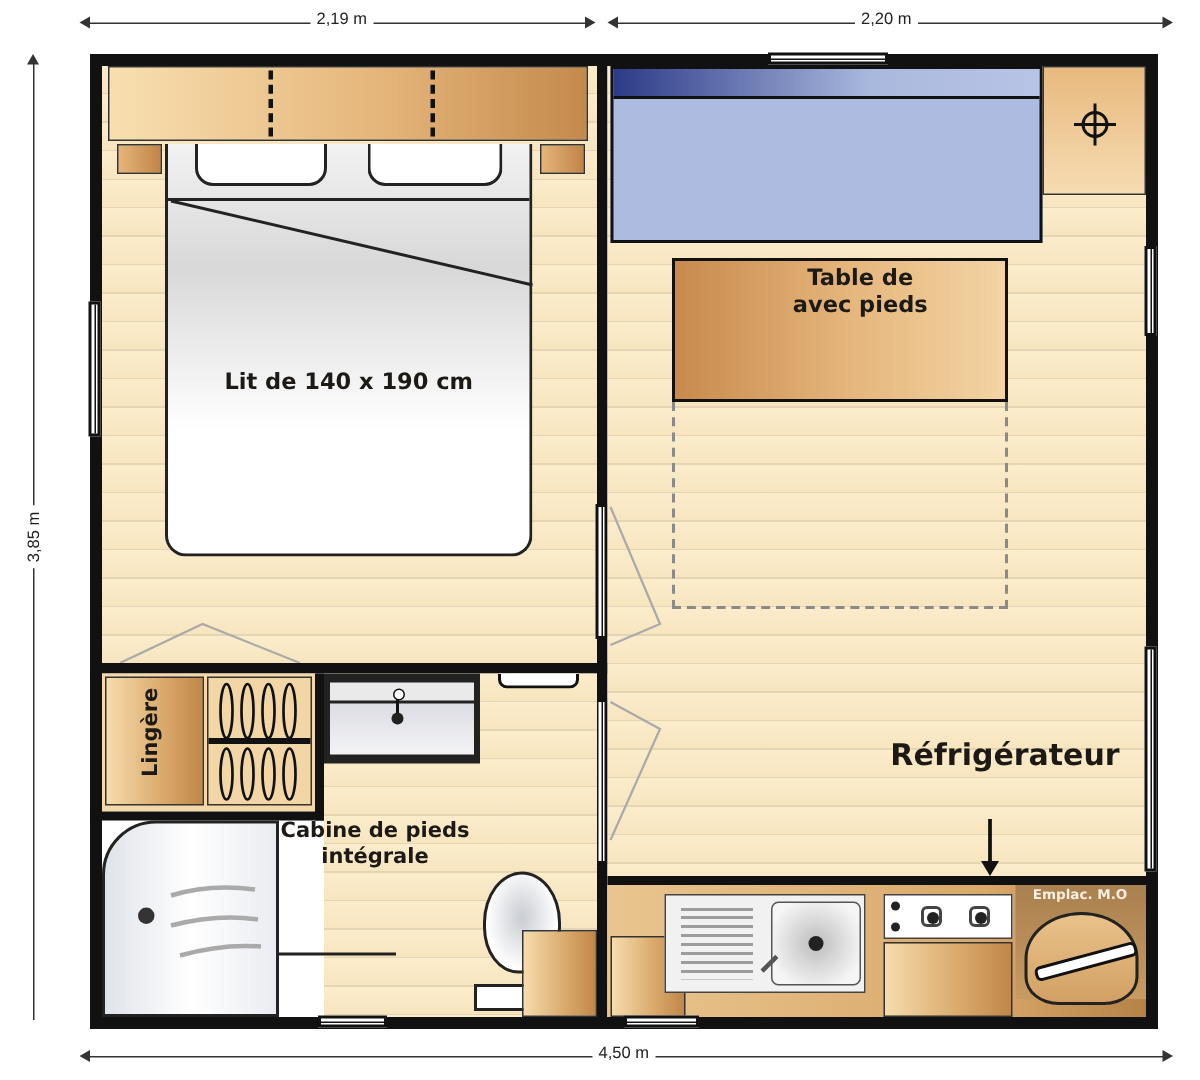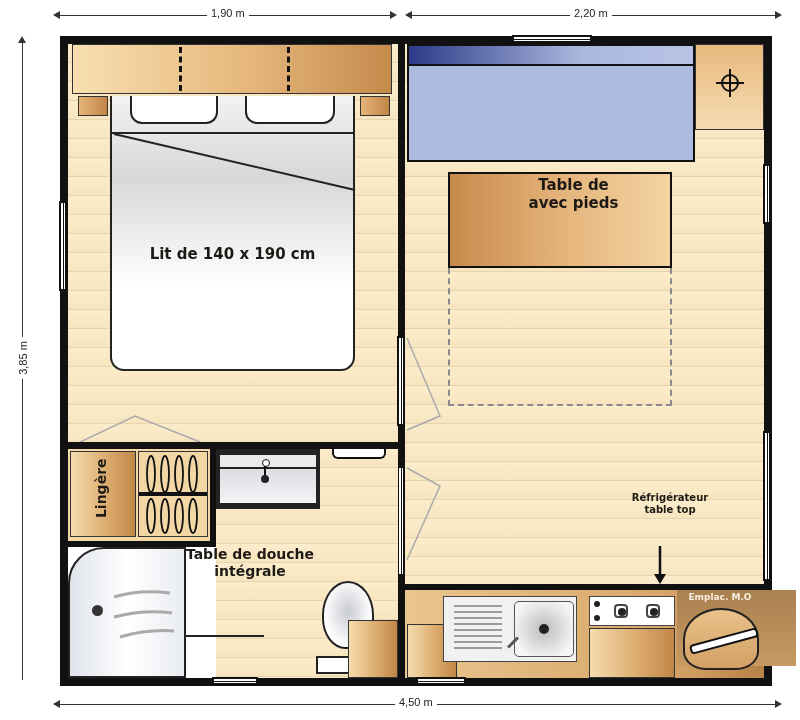--- a/index.html
+++ b/index.html
@@ -19,21 +19,21 @@
   .window-v::after{content:"";position:absolute;top:0;bottom:0;left:2px;width:1px;background:#111;}
   .wood{background:linear-gradient(90deg,#f6dcad,#d9a86a 60%,#c08748);}
 </style>
 </head>
 <body>
 
 <div>
   <div class="dimline" style="left:55px;top:15px;width:340px;"></div>
   <div class="arrowL" style="left:53px;top:11px;"></div>
   <div class="arrowR" style="left:390px;top:11px;"></div>
-  <span class="dim" style="left:207px;top:7px;">1,90 m</span>
+  <span class="dim" style="left:207px;top:7px;">2,19 m</span>
 </div>
 <div>
   <div class="dimline" style="left:408px;top:15px;width:370px;"></div>
   <div class="arrowL" style="left:405px;top:11px;"></div>
   <div class="arrowR" style="left:775px;top:11px;"></div>
   <span class="dim" style="left:570px;top:7px;">2,20 m</span>
 </div>
 <div>
   <div class="dimline" style="left:55px;top:704px;width:723px;"></div>
   <div class="arrowL" style="left:53px;top:700px;"></div>
@@ -122,21 +122,21 @@
   <div class="abs" style="left:8px;top:511px;width:118px;height:131px;background:linear-gradient(90deg,#dfe3ea,#ffffff 50%,#e9ecf1);border:2px solid #222;border-radius:36px 0 0 0;box-sizing:border-box;">
     <div class="abs" style="left:22px;top:56px;width:11px;height:11px;border-radius:50%;background:#333;"></div>
     <svg class="abs" style="left:40px;top:30px;" width="70" height="70">
       <path d="M4 18 Q30 10 60 14" stroke="#aaa" stroke-width="3" fill="none"></path>
       <path d="M4 38 Q35 30 62 34" stroke="#aaa" stroke-width="3" fill="none"></path>
       <path d="M10 58 Q38 50 64 52" stroke="#aaa" stroke-width="3" fill="none"></path>
     </svg>
   </div>
   <div class="abs" style="left:126px;top:599px;width:78px;height:2px;background:#222;"></div>
   <div class="label" style="left:100px;top:510px;width:180px;font-size:14px;">
-    <div>Table de douche</div>
+    <div>Cabine de pieds</div>
     <div>intégrale</div>
   </div>
 
   <div class="abs" style="left:262px;top:545px;width:52px;height:68px;background:radial-gradient(ellipse at 50% 45%,#c9ccd3,#ffffff 70%);border:2px solid #222;border-radius:50% 50% 45% 45%;box-sizing:border-box;"></div>
   <div class="abs" style="left:256px;top:620px;width:44px;height:18px;background:#fff;border:2px solid #222;box-sizing:border-box;"></div>
   <div class="abs wood" style="left:288px;top:584px;width:50px;height:58px;border:1.5px solid #333;box-sizing:border-box;"></div>
 
   <div class="window-h" style="left:152px;top:641px;width:46px;"></div>
 
   <div class="abs floor" style="left:345px;top:8px;width:359px;height:634px;"></div>
@@ -166,23 +166,22 @@
   <div class="window-v" style="left:703px;top:128px;height:60px;"></div>
   <div class="window-v" style="left:703px;top:395px;height:150px;"></div>
 
   <svg class="abs" style="left:345px;top:300px;" width="40" height="100">
     <polyline points="2,2 35,80 2,94" fill="none" stroke="#aaa" stroke-width="1.5"></polyline>
   </svg>
   <svg class="abs" style="left:345px;top:430px;" width="40" height="100">
     <polyline points="2,2 35,20 2,94" fill="none" stroke="#aaa" stroke-width="1.5"></polyline>
   </svg>
 
-  <div class="label" style="left:520px;top:456px;width:180px;font-size:10px;">
+  <div class="label" style="left:520px;top:456px;width:180px;font-size:20px;">
     <div>Réfrigérateur</div>
-    <div>table top</div>
   </div>
   <svg class="abs" style="left:592px;top:510px;" width="16" height="40">
     <line x1="8" y1="0" x2="8" y2="30" stroke="#111" stroke-width="2.5"></line>
     <polygon points="2,28 14,28 8,38" fill="#111"></polygon>
   </svg>
 
   <div class="abs" style="left:345px;top:548px;width:359px;height:6px;background:#111;"></div>
   <div class="abs" style="left:345px;top:554px;width:359px;height:88px;background:linear-gradient(90deg,#e9c58f,#d9a86a 70%,#b68247);">
 
     <div class="abs wood" style="left:2px;top:34px;width:50px;height:54px;border:1.5px solid #333;box-sizing:border-box;"></div>
@@ -200,21 +199,21 @@
       <div class="abs" style="left:4px;top:18px;width:6px;height:6px;border-radius:50%;background:#222;"></div>
       <div class="abs" style="left:24px;top:7px;width:14px;height:14px;border:2px solid #444;border-radius:4px;box-sizing:border-box;background:#fff;">
         <div class="abs" style="left:2px;top:2px;width:8px;height:8px;border-radius:50%;background:#222;"></div>
       </div>
       <div class="abs" style="left:56px;top:7px;width:14px;height:14px;border:2px solid #444;border-radius:4px;box-sizing:border-box;background:#fff;">
         <div class="abs" style="left:2px;top:2px;width:8px;height:8px;border-radius:50%;background:#222;"></div>
       </div>
     </div>
     <div class="abs wood" style="left:184px;top:38px;width:86px;height:50px;border:1.5px solid #333;box-sizing:border-box;"></div>
 
-    <div class="abs" style="left:272px;top:0;width:87px;height:76px;background:linear-gradient(180deg,#a9804f,#c89a63);padding-left:32px;">
+    <div class="abs" style="left:272px;top:0;width:87px;height:76px;background:linear-gradient(180deg,#a9804f,#c89a63);">
       <div class="abs" style="left:0;top:2px;width:86px;text-align:center;color:#f8efe0;font-size:9px;font-weight:bold;">Emplac. M.O</div>
       <div class="abs" style="left:6px;top:18px;width:76px;height:62px;border-radius:50% 50% 30% 30%;background:linear-gradient(180deg,#e9c28b,#d2a064);border:2px solid #222;box-sizing:border-box;">
         <div class="abs" style="left:4px;top:26px;width:66px;height:6px;background:#fff;border:2px solid #111;border-radius:4px;transform:rotate(-15deg);"></div>
       </div>
     </div>
   </div>
 
   <div class="window-h" style="left:356px;top:641px;width:50px;"></div>
 </div>
 

